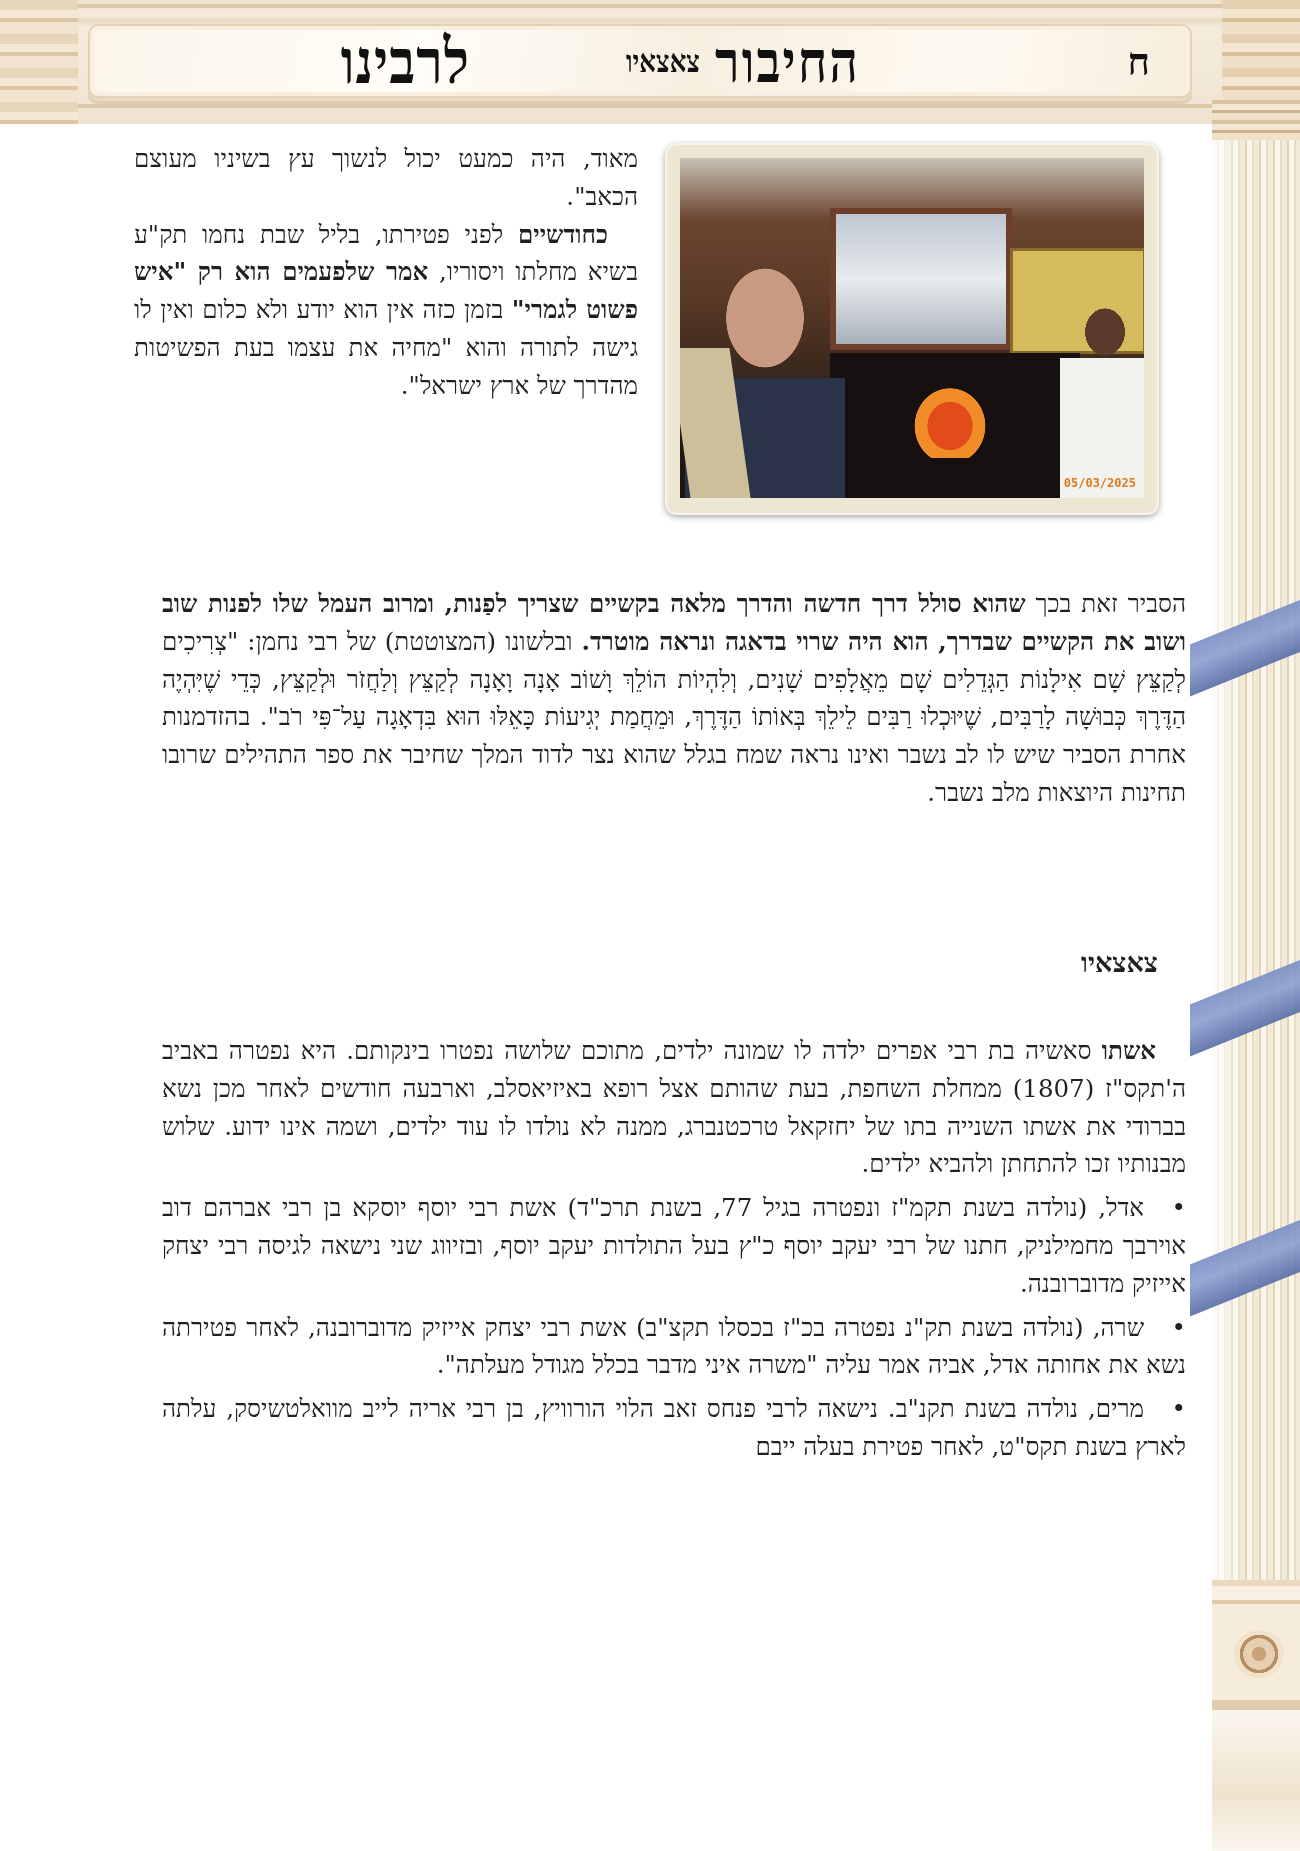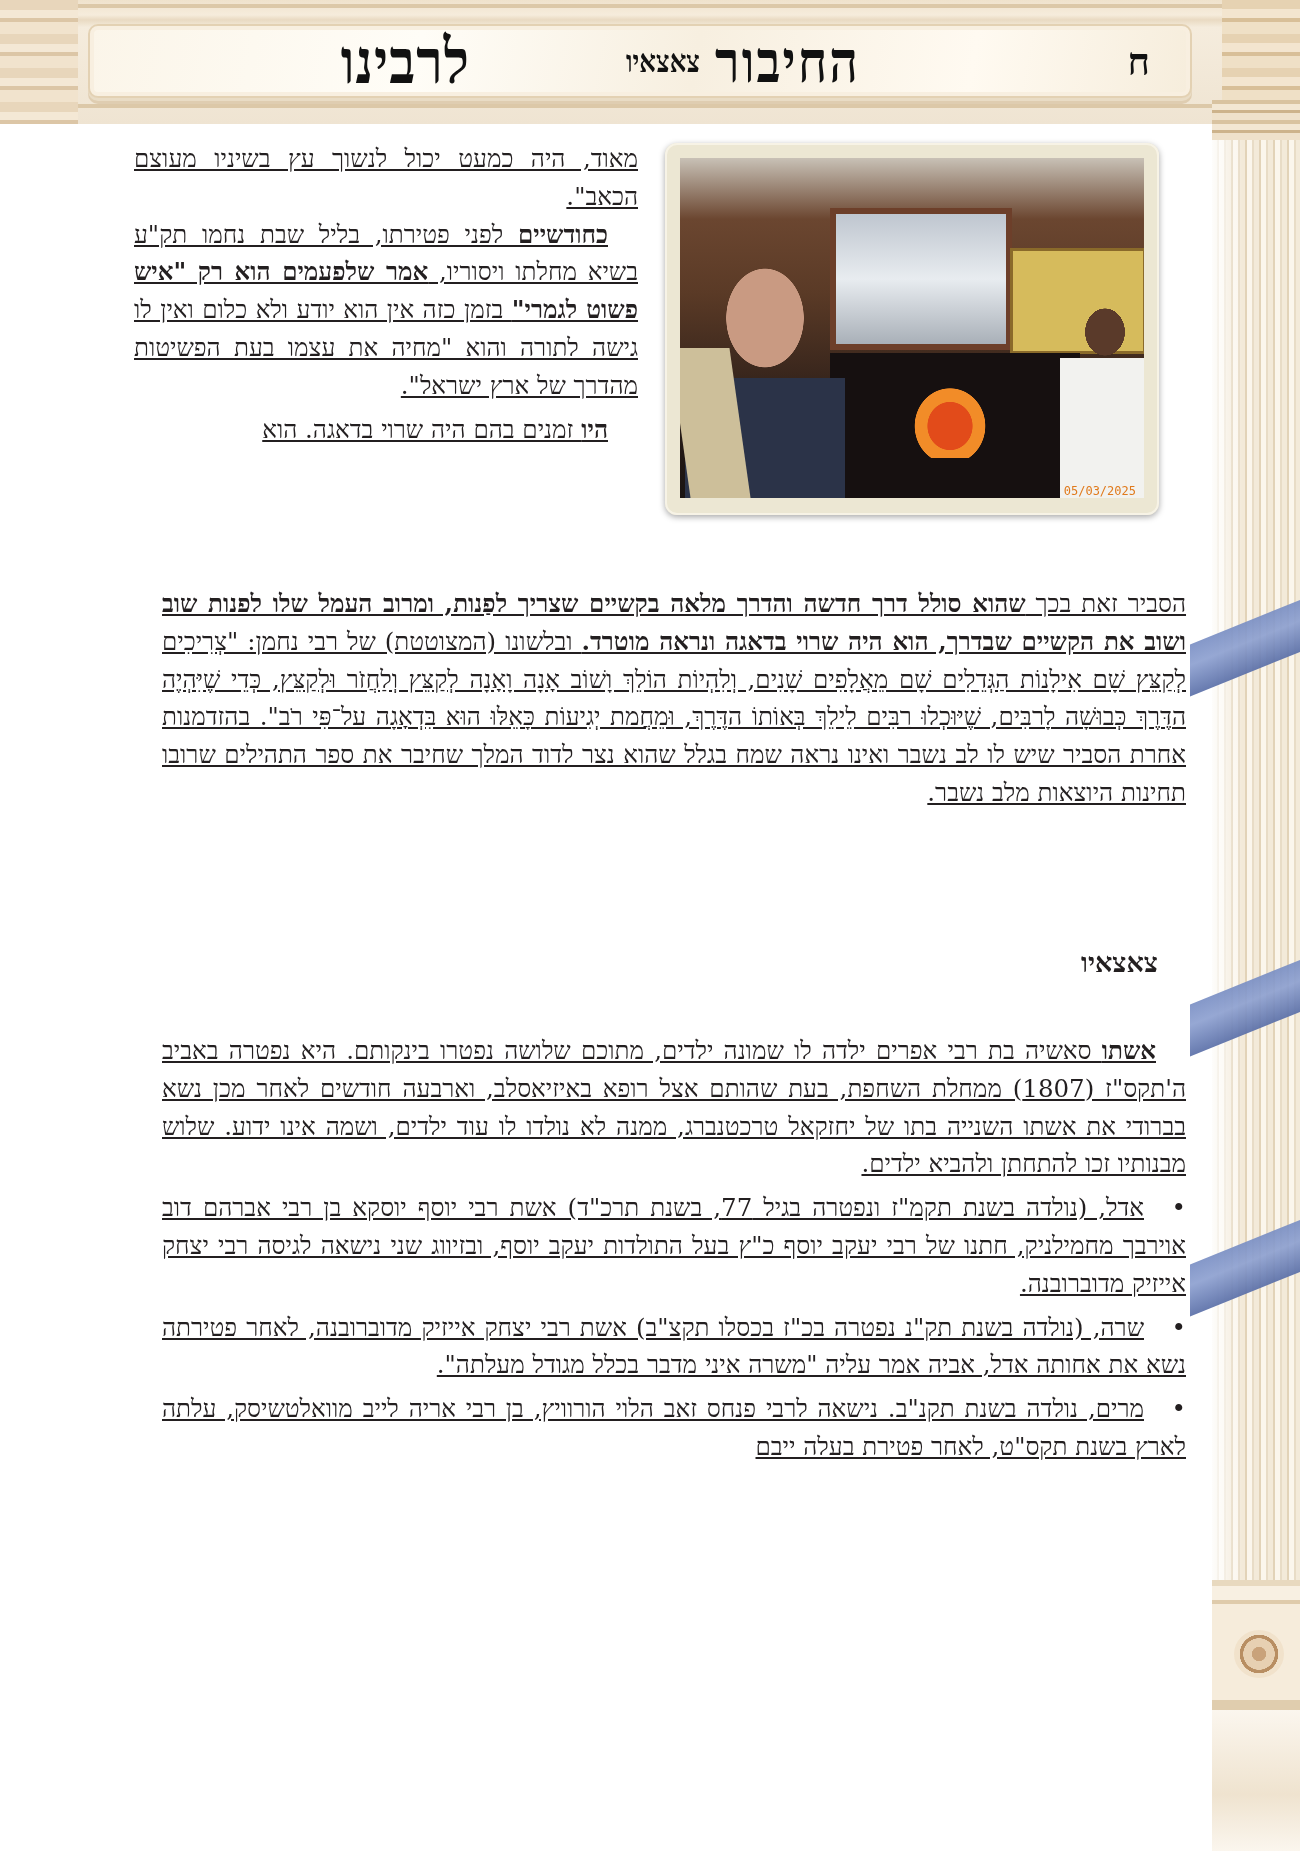--- a/index.html
+++ b/index.html
@@ -106,36 +106,36 @@
   .photo .flame {
     position:absolute; left:225px; top:220px; width:90px; height:80px;
     background:radial-gradient(ellipse at 50% 60%,#e24b1a 0 35%,#f28c28 36% 55%,transparent 56%);
   }
   .photo .reader {
     position:absolute; left:380px; top:150px; width:84px; height:190px;
     background:radial-gradient(ellipse 22px 26px at 45px 24px,#5a3a2a 0 90%,transparent 91%),
                linear-gradient(180deg,transparent 0 50px,#f2f2ef 50px);
   }
   .photo .date {
-    position:absolute; right:8px; bottom:0;
-    font-family:"DejaVu Sans Mono", monospace; font-size:12px; color:#e07a1c; font-weight:normal;
+    position:absolute; right:8px; bottom:8px;
+    font-family:"DejaVu Sans Mono", monospace; font-size:12px; color:#e07a1c; font-weight:bold;
   }
 
   
   .col-text {
     position:absolute; left:134px; top:140px; width:504px;
     direction:rtl; text-align:justify; text-align-last:right;
     font-size:24.5px; line-height:37.8px;
   }
   .full-text {
     position:absolute; left:134px; width:1024px;
     direction:rtl; text-align:justify; text-align-last:right;
     font-size:24.5px; line-height:37.8px;margin-left:28px;
   }
-  p { margin:0;text-decoration:underline; }
+  p { margin:0; }
   .gap { margin-top:6px; }
   .indent { text-indent:30px; }
   b { font-weight:bold; }
   .heading {
     position:absolute; left:134px; width:1024px; top:947px;
     direction:rtl; text-align:right; font-size:27px; font-weight:bold;
   }
   .bullet { position:relative; padding-right:0; }
   .bullet .dot { display:inline-block; width:42px; text-align:center; }
 </style>
@@ -173,21 +173,20 @@
     <div class="person"></div>
     <div class="scarf"></div>
     <div class="reader"></div>
     <div class="date">05/03/2025</div>
   </div>
 </div>
 
 <div class="col-text">
   <p>מאוד, היה כמעט יכול לנשוך עץ בשיניו מעוצם הכאב".</p>
   <p class="indent"><b>כחודשיים</b><span> לפני פטירתו, בליל שבת נחמו תק"ע בשיא מחלתו ויסוריו, </span><b>אמר שלפעמים הוא רק "איש פשוט לגמרי"</b><span> בזמן כזה אין הוא יודע ולא כלום ואין לו גישה לתורה והוא "מחיה את עצמו בעת הפשיטות מהדרך של ארץ ישראל".</span></p>
-  <p class="indent gap"><b>היו</b><span> זמנים בהם היה שרוי בדאגה. הוא</span></p>
 </div>
 
 <div class="full-text" style="top:585px">
   <p><span>הסביר זאת בכך </span><b>שהוא סולל דרך חדשה והדרך מלאה בקשיים שצריך לפַנות, ומרוב העמל שלו לפנות שוב ושוב את הקשיים שבדרך, הוא היה שרוי בדאגה ונראה מוטרד.</b><span> ובלשונו (המצוטטת) של רבי נחמן: "צְרִיכִים לְקַצֵּץ שָׁם אִילָנוֹת הַגְּדֵלִים שָׁם מֵאֲלָפִים שָׁנִים, וְלִהְיוֹת הוֹלֵךְ וָשׁוֹב אָנָה וָאָנָה לְקַצֵּץ וְלַחֲזֹר וּלְקַצֵּץ, כְּדֵי שֶׁיִּהְיֶה הַדֶּרֶךְ כְּבוּשָׁה לָרַבִּים, שֶׁיּוּכְלוּ רַבִּים לֵילֵךְ בְּאוֹתוֹ הַדֶּרֶךְ, וּמֵחֲמַת יְגִיעוֹת כָּאֵלּוּ הוּא בִּדְאָגָה עַל־פִּי רֹב". בהזדמנות אחרת הסביר שיש לו לב נשבר ואינו נראה שמח בגלל שהוא נצר לדוד המלך שחיבר את ספר התהילים שרובו תחינות היוצאות מלב נשבר.</span></p>
 </div>
 
 <div class="heading">צאצאיו</div>
 
 <div class="full-text" style="top:1032px">
   <p class="indent"><b>אשתו</b><span> סאשיה בת רבי אפרים ילדה לו שמונה ילדים, מתוכם שלושה נפטרו בינקותם. היא נפטרה באביב ה'תקס"ז (1807) ממחלת השחפת, בעת שהותם אצל רופא באיזיאסלב, וארבעה חודשים לאחר מכן נשא בברודי את אשתו השנייה בתו של יחזקאל טרכטנברג, ממנה לא נולדו לו עוד ילדים, ושמה אינו ידוע. שלוש מבנותיו זכו להתחתן ולהביא ילדים.</span></p>

